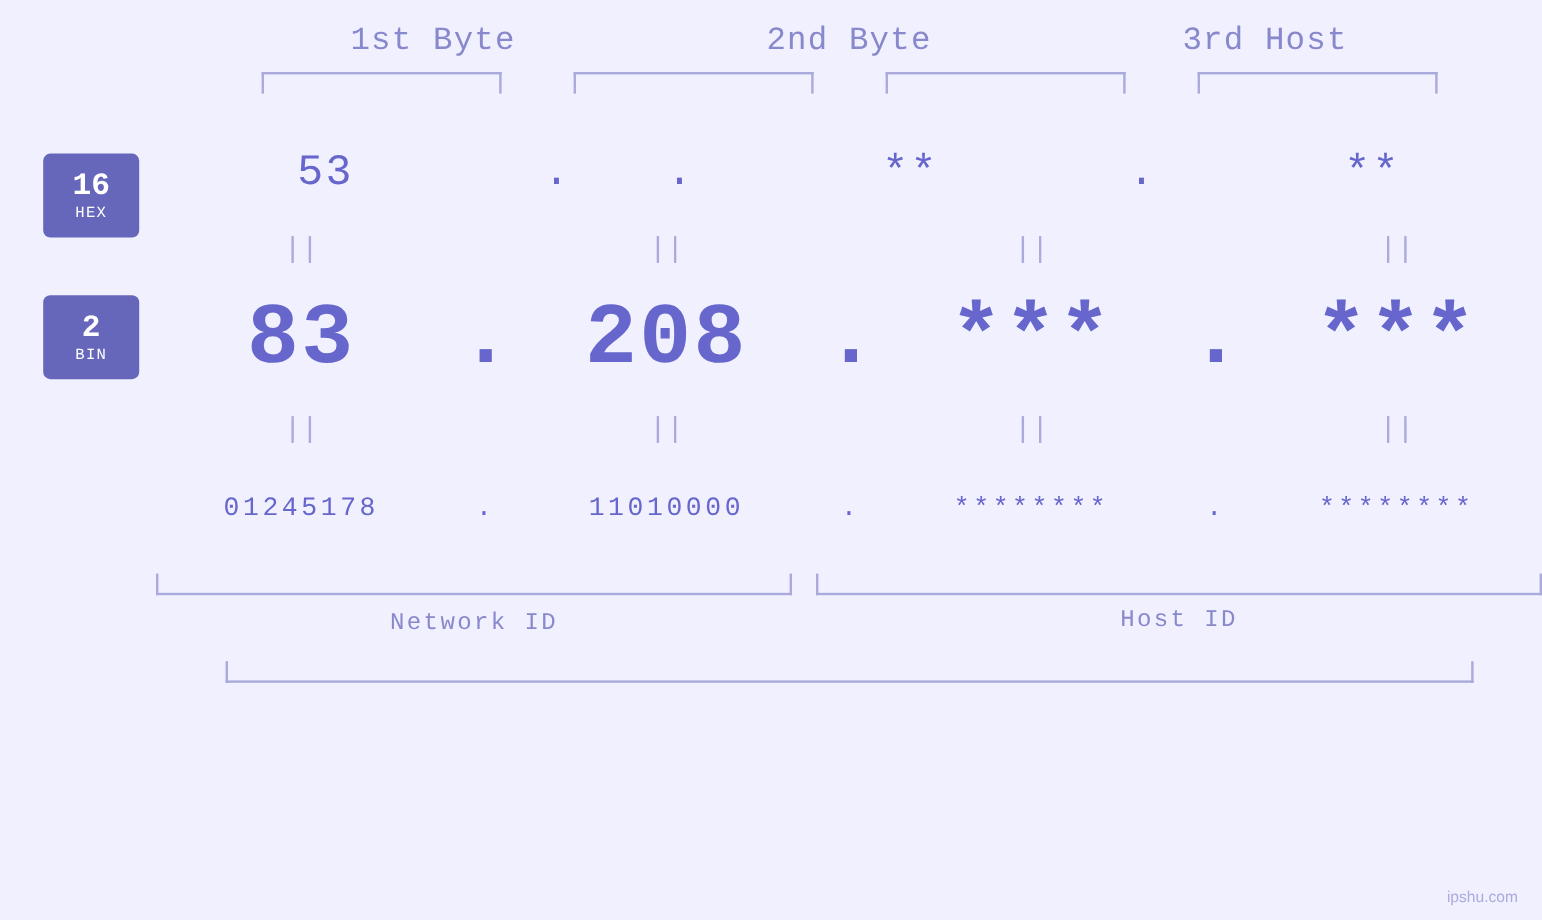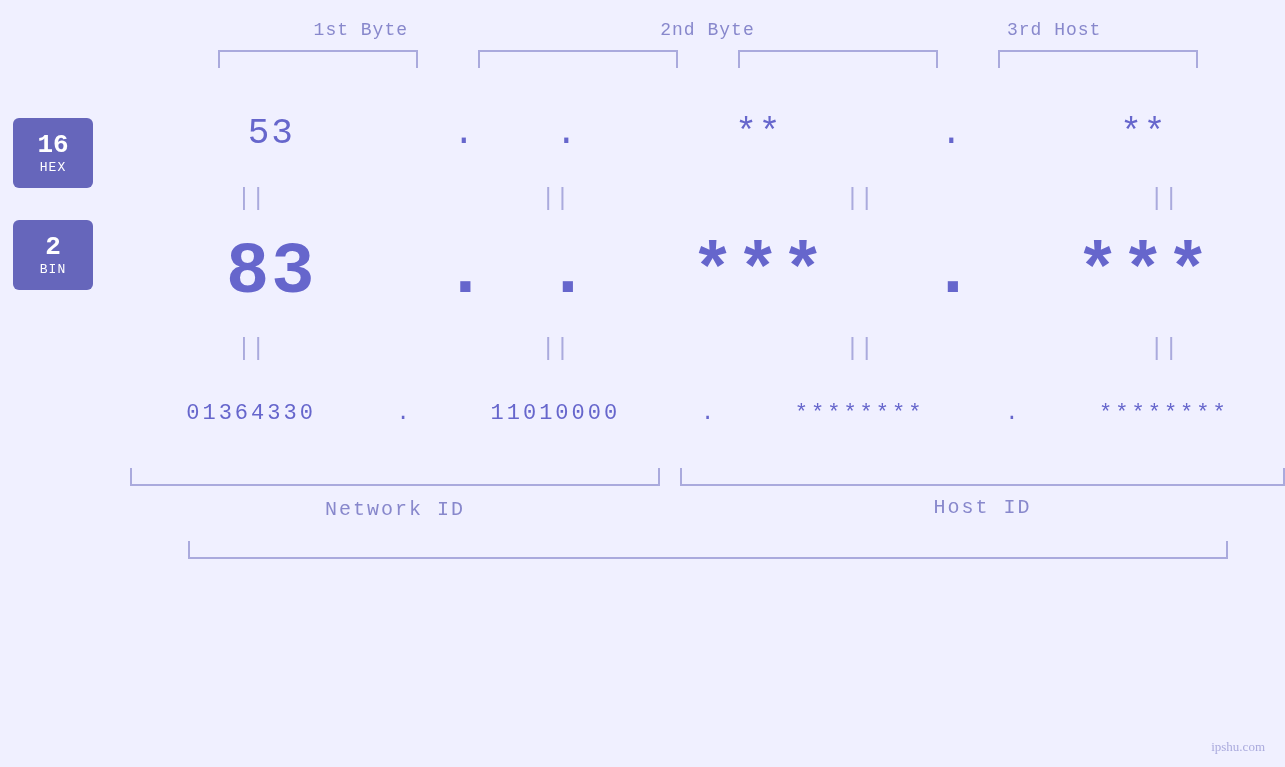--- a/index.html
+++ b/index.html
@@ -29,21 +29,21 @@
       width: 1040px;
       margin-left: 130px;
       justify-content: space-around;
       margin-bottom: 10px;
     }
 
     .byte-label {
       width: 220px;
       text-align: center;
       color: #8888cc;
-      font-size: 18px;
+      font-size: 27px;
       font-family: 'Courier New', Courier, monospace;
       letter-spacing: 1px;
     }
 
     
     .bracket-row {
       display: flex;
       width: 1040px;
       margin-left: 130px;
       justify-content: space-around;
@@ -63,22 +63,22 @@
       display: flex;
       width: 1285px;
       align-items: flex-start;
     }
 
     
     .labels-col {
       width: 130px;
       display: flex;
       flex-direction: column;
-      gap: 32px;
-      padding-left: 13px;
+      gap: 48px;
+      padding-left: 36px;
       padding-top: 30px;
     }
 
     .base-badge {
       width: 80px;
       height: 70px;
       background: #6666bb;
       border-radius: 6px;
       display: flex;
       flex-direction: column;
@@ -191,21 +191,21 @@
       margin-top: 6px;
     }
 
     
     .watermark {
       position: absolute;
       bottom: 12px;
       right: 20px;
       color: #aaaadd;
       font-size: 13px;
-      font-family: Liberation Serif, serif;
+      font-family: Liberation Sans, sans-serif;
     }
   </style>
 </head>
 <body>
 
 <div class="container">
 
   <div class="byte-headers">
     <div class="byte-label">1st Byte</div>
     <div class="byte-label">2nd Byte</div>
@@ -257,20 +257,23 @@
         <div class="sep-cell">||</div>
         <div class="sep-dot-space"></div>
         <div class="sep-cell">||</div>
       </div>
 
       <div class="value-row" style="height:110px;">
         <div class="cell">
           <span class="cell-value large">83</span>
         </div>
         <span class="dot large">.</span>
+        <div class="cell">
+          <span class="cell-value large">208</span>
+        </div>
         <span class="dot large">.</span>
         <div class="cell">
           <span class="cell-value large">***</span>
         </div>
         <span class="dot large">.</span>
         <div class="cell">
           <span class="cell-value large">***</span>
         </div>
       </div>
 
@@ -279,21 +282,21 @@
         <div class="sep-dot-space"></div>
         <div class="sep-cell">||</div>
         <div class="sep-dot-space"></div>
         <div class="sep-cell">||</div>
         <div class="sep-dot-space"></div>
         <div class="sep-cell">||</div>
       </div>
 
       <div class="value-row">
         <div class="cell">
-          <span class="cell-value small">01364330</span>
+          <span class="cell-value small">01245178</span>
         </div>
         <span class="dot small">.</span>
         <div class="cell">
           <span class="cell-value small">11010000</span>
         </div>
         <span class="dot small">.</span>
         <div class="cell">
           <span class="cell-value small">********</span>
         </div>
         <span class="dot small">.</span>

